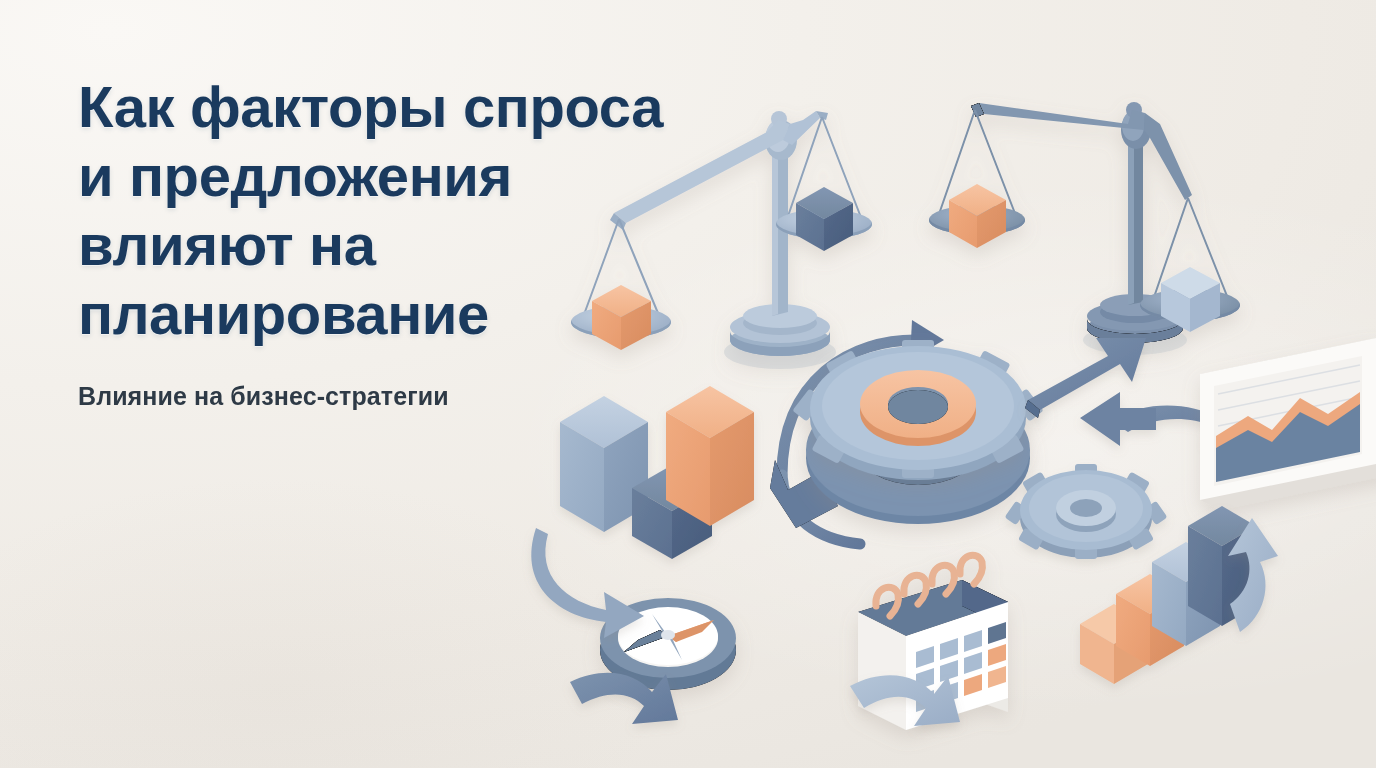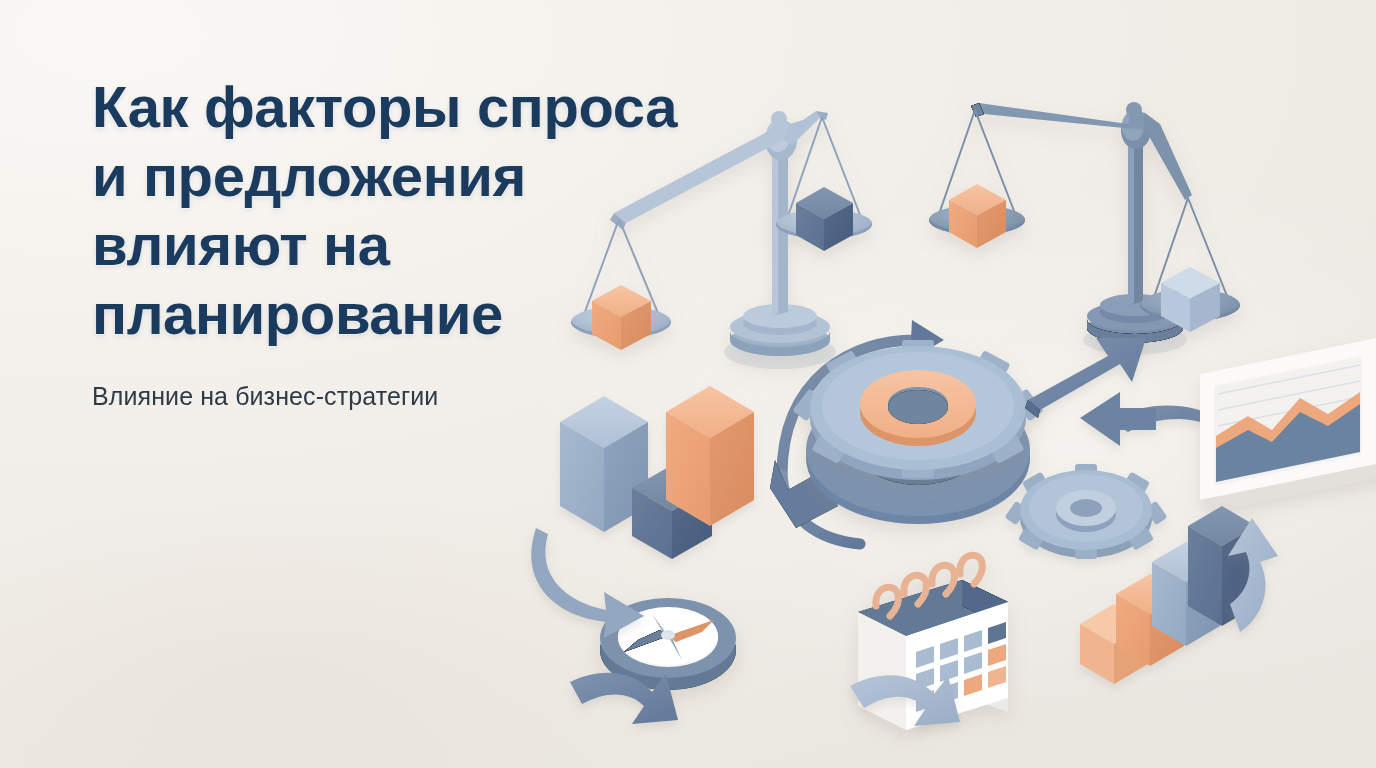--- a/index.html
+++ b/index.html
@@ -15,32 +15,32 @@
       radial-gradient(120% 110% at 8% 4%, #faf8f5 0%, #f3f0eb 42%, #efebe5 72%, #eae6e0 100%);
   }
   .grain{
     position:absolute;inset:0;pointer-events:none;
     background:
       radial-gradient(60% 50% at 78% 58%, rgba(255,255,255,.38) 0%, rgba(255,255,255,0) 70%),
       radial-gradient(40% 40% at 20% 90%, rgba(200,190,180,.12) 0%, rgba(0,0,0,0) 70%);
   }
 
   
-  .textblock{position:absolute;left:92px;top:72px;width:700px;z-index:40;}
+  .textblock{position:absolute;left:78px;top:72px;width:700px;z-index:40;}
   .headline{
     margin:0;
     font-size:58px;line-height:69px;font-weight:700;
     letter-spacing:-0.4px;
     color:#1a3a5e;
     text-shadow:0 1px 0 rgba(255,255,255,.55), 0 2px 5px rgba(26,58,94,.13);
     white-space:pre-line;
   }
   .subhead{
     margin:32px 0 0 0;
-    font-size:25px;line-height:32px;font-weight:400;
+    font-size:25px;line-height:32px;font-weight:700;
     color:#2e3a46;letter-spacing:.1px;
   }
 
   
   .art{position:absolute;left:520px;top:20px;width:870px;height:740px;z-index:10;}
   .art svg{display:block;width:100%;height:100%;}
 </style>
 </head>
 <body>
 

